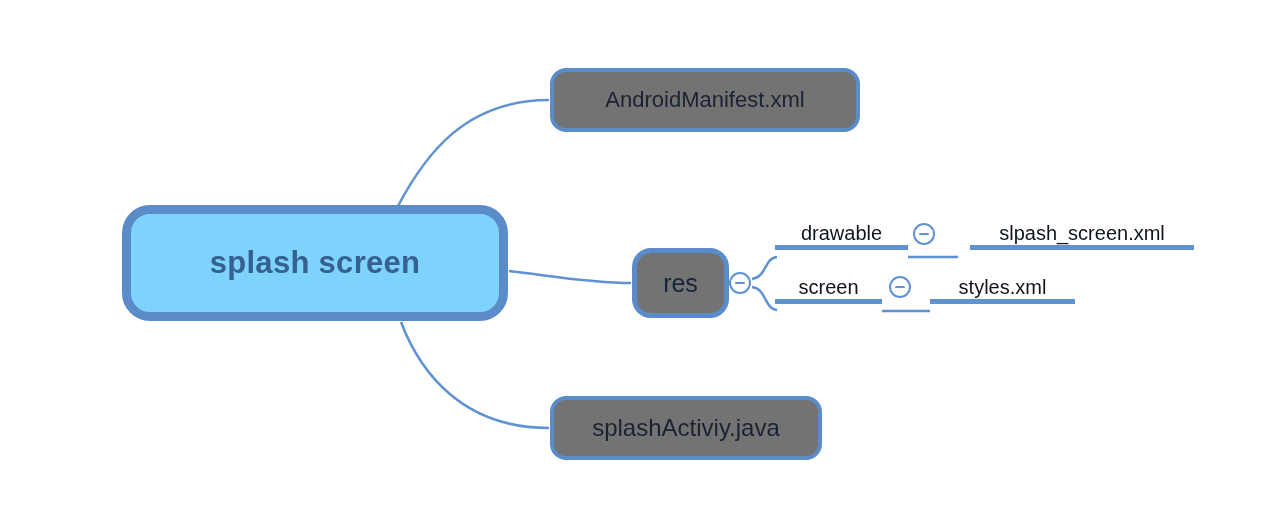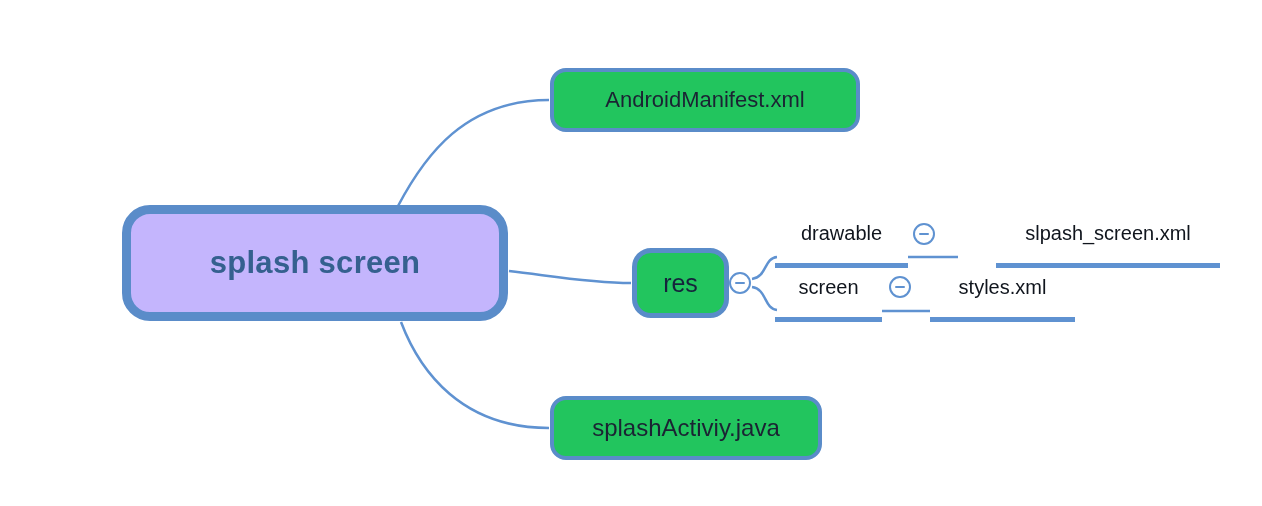--- a/index.html
+++ b/index.html
@@ -5,39 +5,39 @@
   html,body { margin:0; padding:0; background:#ffffff; }
   .canvas {
     position:relative; width:1262px; height:506px; background:#ffffff;
     font-family:"Liberation Sans","DejaVu Sans",sans-serif; overflow:hidden;
   }
   svg.links { position:absolute; left:0; top:0; width:1262px; height:506px; }
 
   .node {
     position:absolute; box-sizing:border-box;
     display:flex; align-items:center; justify-content:center;
-    background:#22c55e; border:4px solid #5a8cc9; border-radius:16px;
+    background:#737373; border:4px solid #5a8cc9; border-radius:16px;
     color:#1b2333; white-space:nowrap;
   }
   #node-root {
     left:122px; top:205px; width:386px; height:116px;
-    border-width:9px; border-radius:28px; background:#c4b5fd;
+    border-width:9px; border-radius:28px; background:#7dd3fc;
     font-weight:bold; font-size:31px; color:#35608f; letter-spacing:0.3px;
   }
   #node-manifest { left:550px; top:68px;  width:310px; height:64px; font-size:22px; }
   #node-res      { left:632px; top:248px; width:97px;  height:70px; font-size:25px; border-width:5px; border-radius:19px; color:#16233c; }
   #node-activity { left:550px; top:396px; width:272px; height:64px; font-size:24px; }
 
   .leaf {
     position:absolute; box-sizing:border-box; text-align:center;
     font-size:20px; line-height:24px; color:#10151d;
-    padding-bottom:18px; border-bottom:5px solid #5f92d1; white-space:nowrap;
+    padding-bottom:0; border-bottom:5px solid #5f92d1; white-space:nowrap;
   }
   #leaf-drawable { left:775px; top:221px; width:133px; }
-  #leaf-slpash   { left:996px; top:221px; width:224px; }
+  #leaf-slpash   { left:970px; top:221px; width:224px; }
   #leaf-values   { left:775px; top:275px; width:107px; }
   #leaf-styles   { left:930px; top:275px; width:145px; }
 
   .collapse {
     position:absolute; box-sizing:border-box; width:22px; height:22px;
     border:2px solid #5f92d1; border-radius:50%; background:#ffffff;
     display:flex; align-items:center; justify-content:center; cursor:pointer;
   }
   .minus { width:10px; height:2px; background:#5f92d1; border-radius:1px; }
   #collapse-res      { left:729px; top:272px; }

